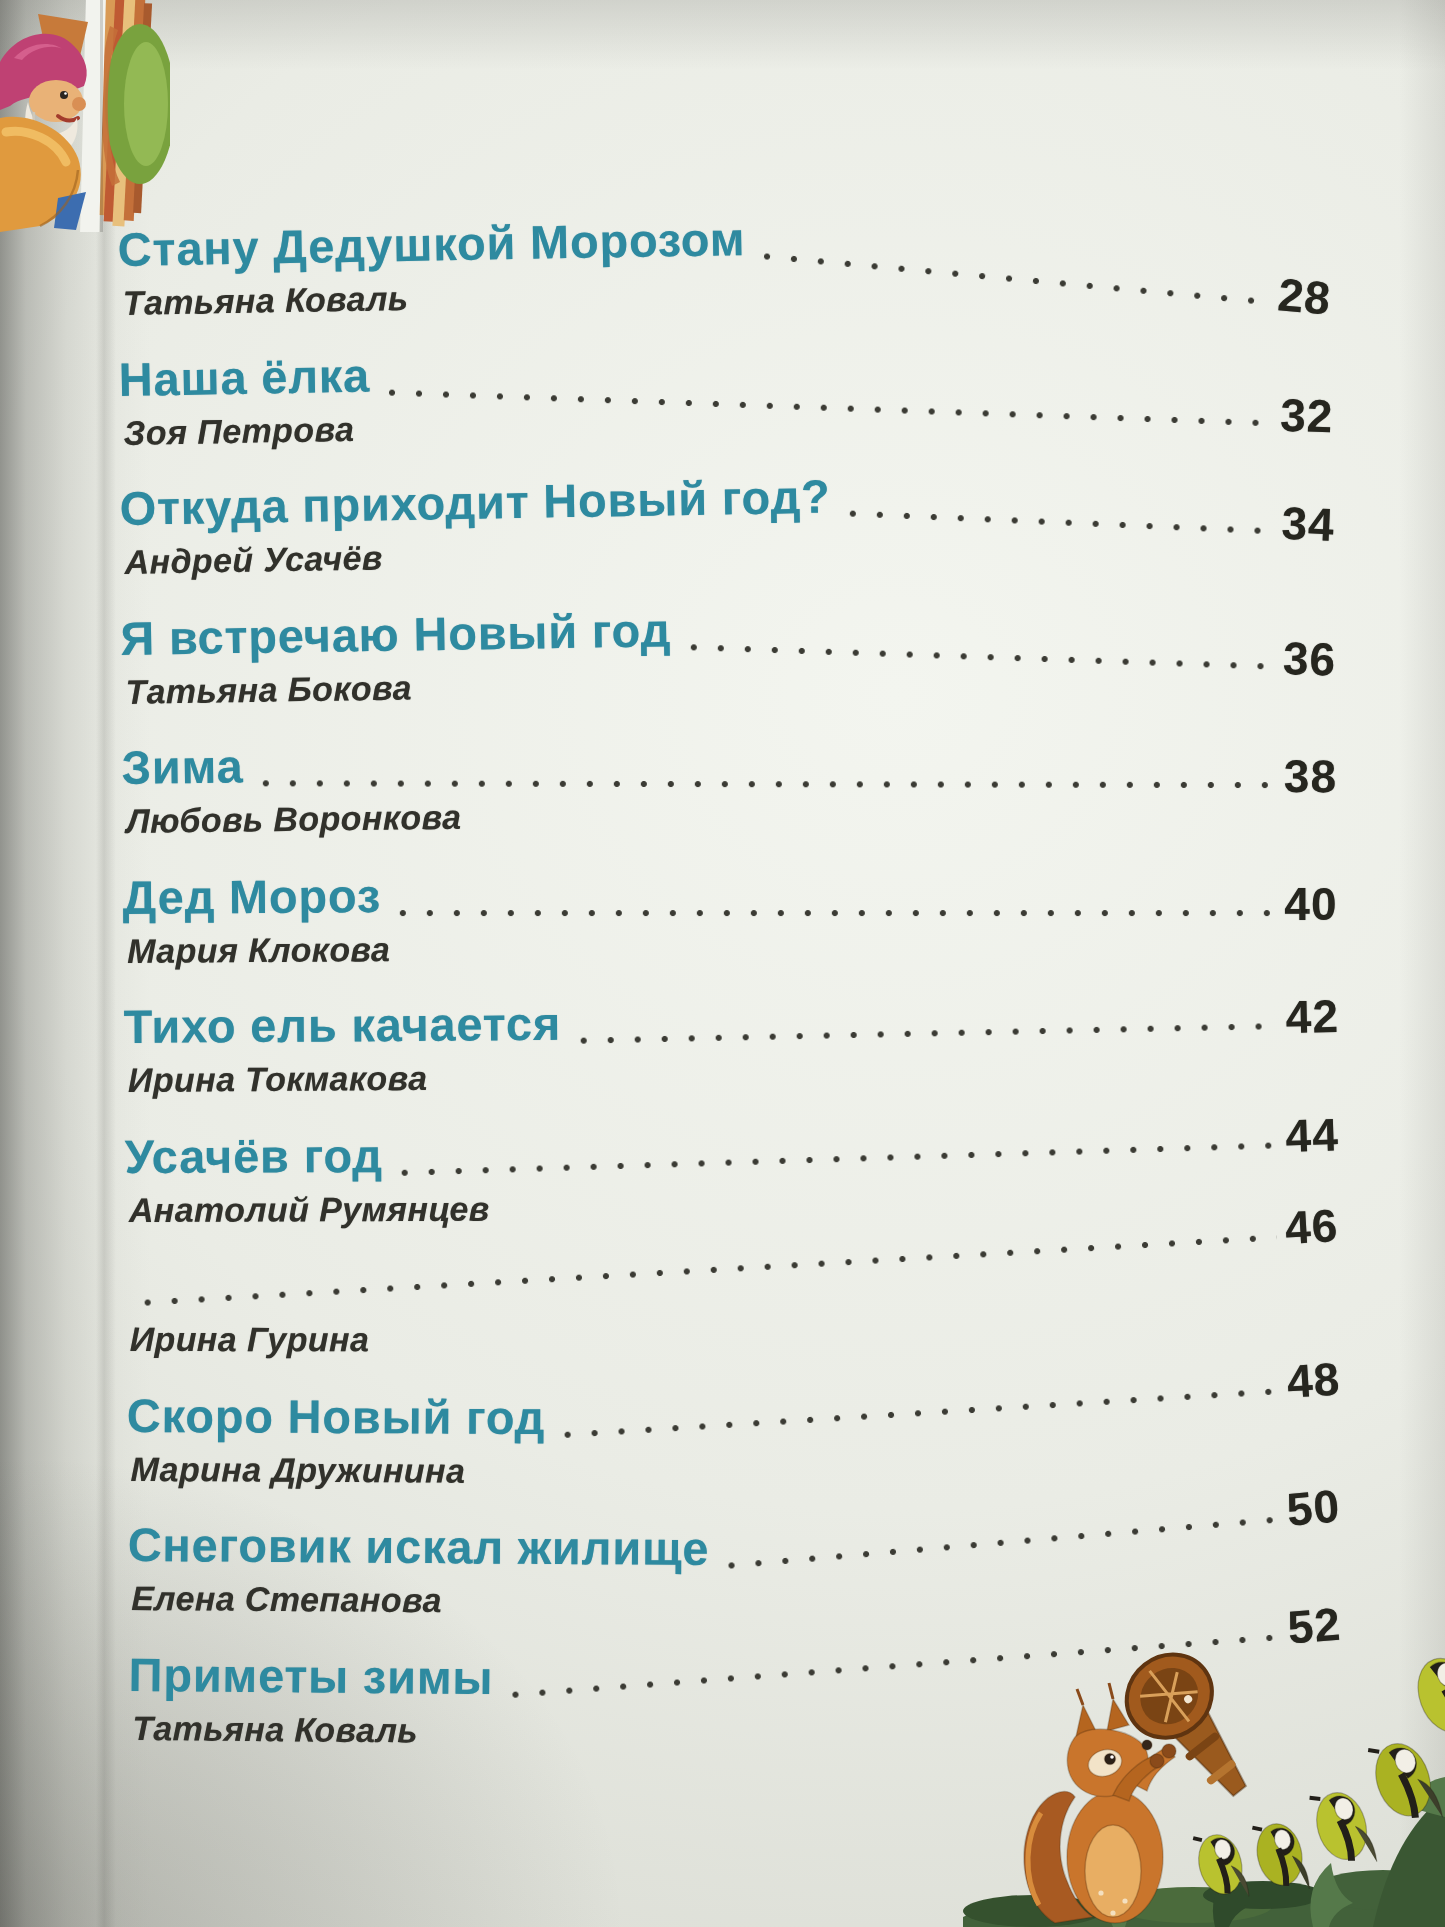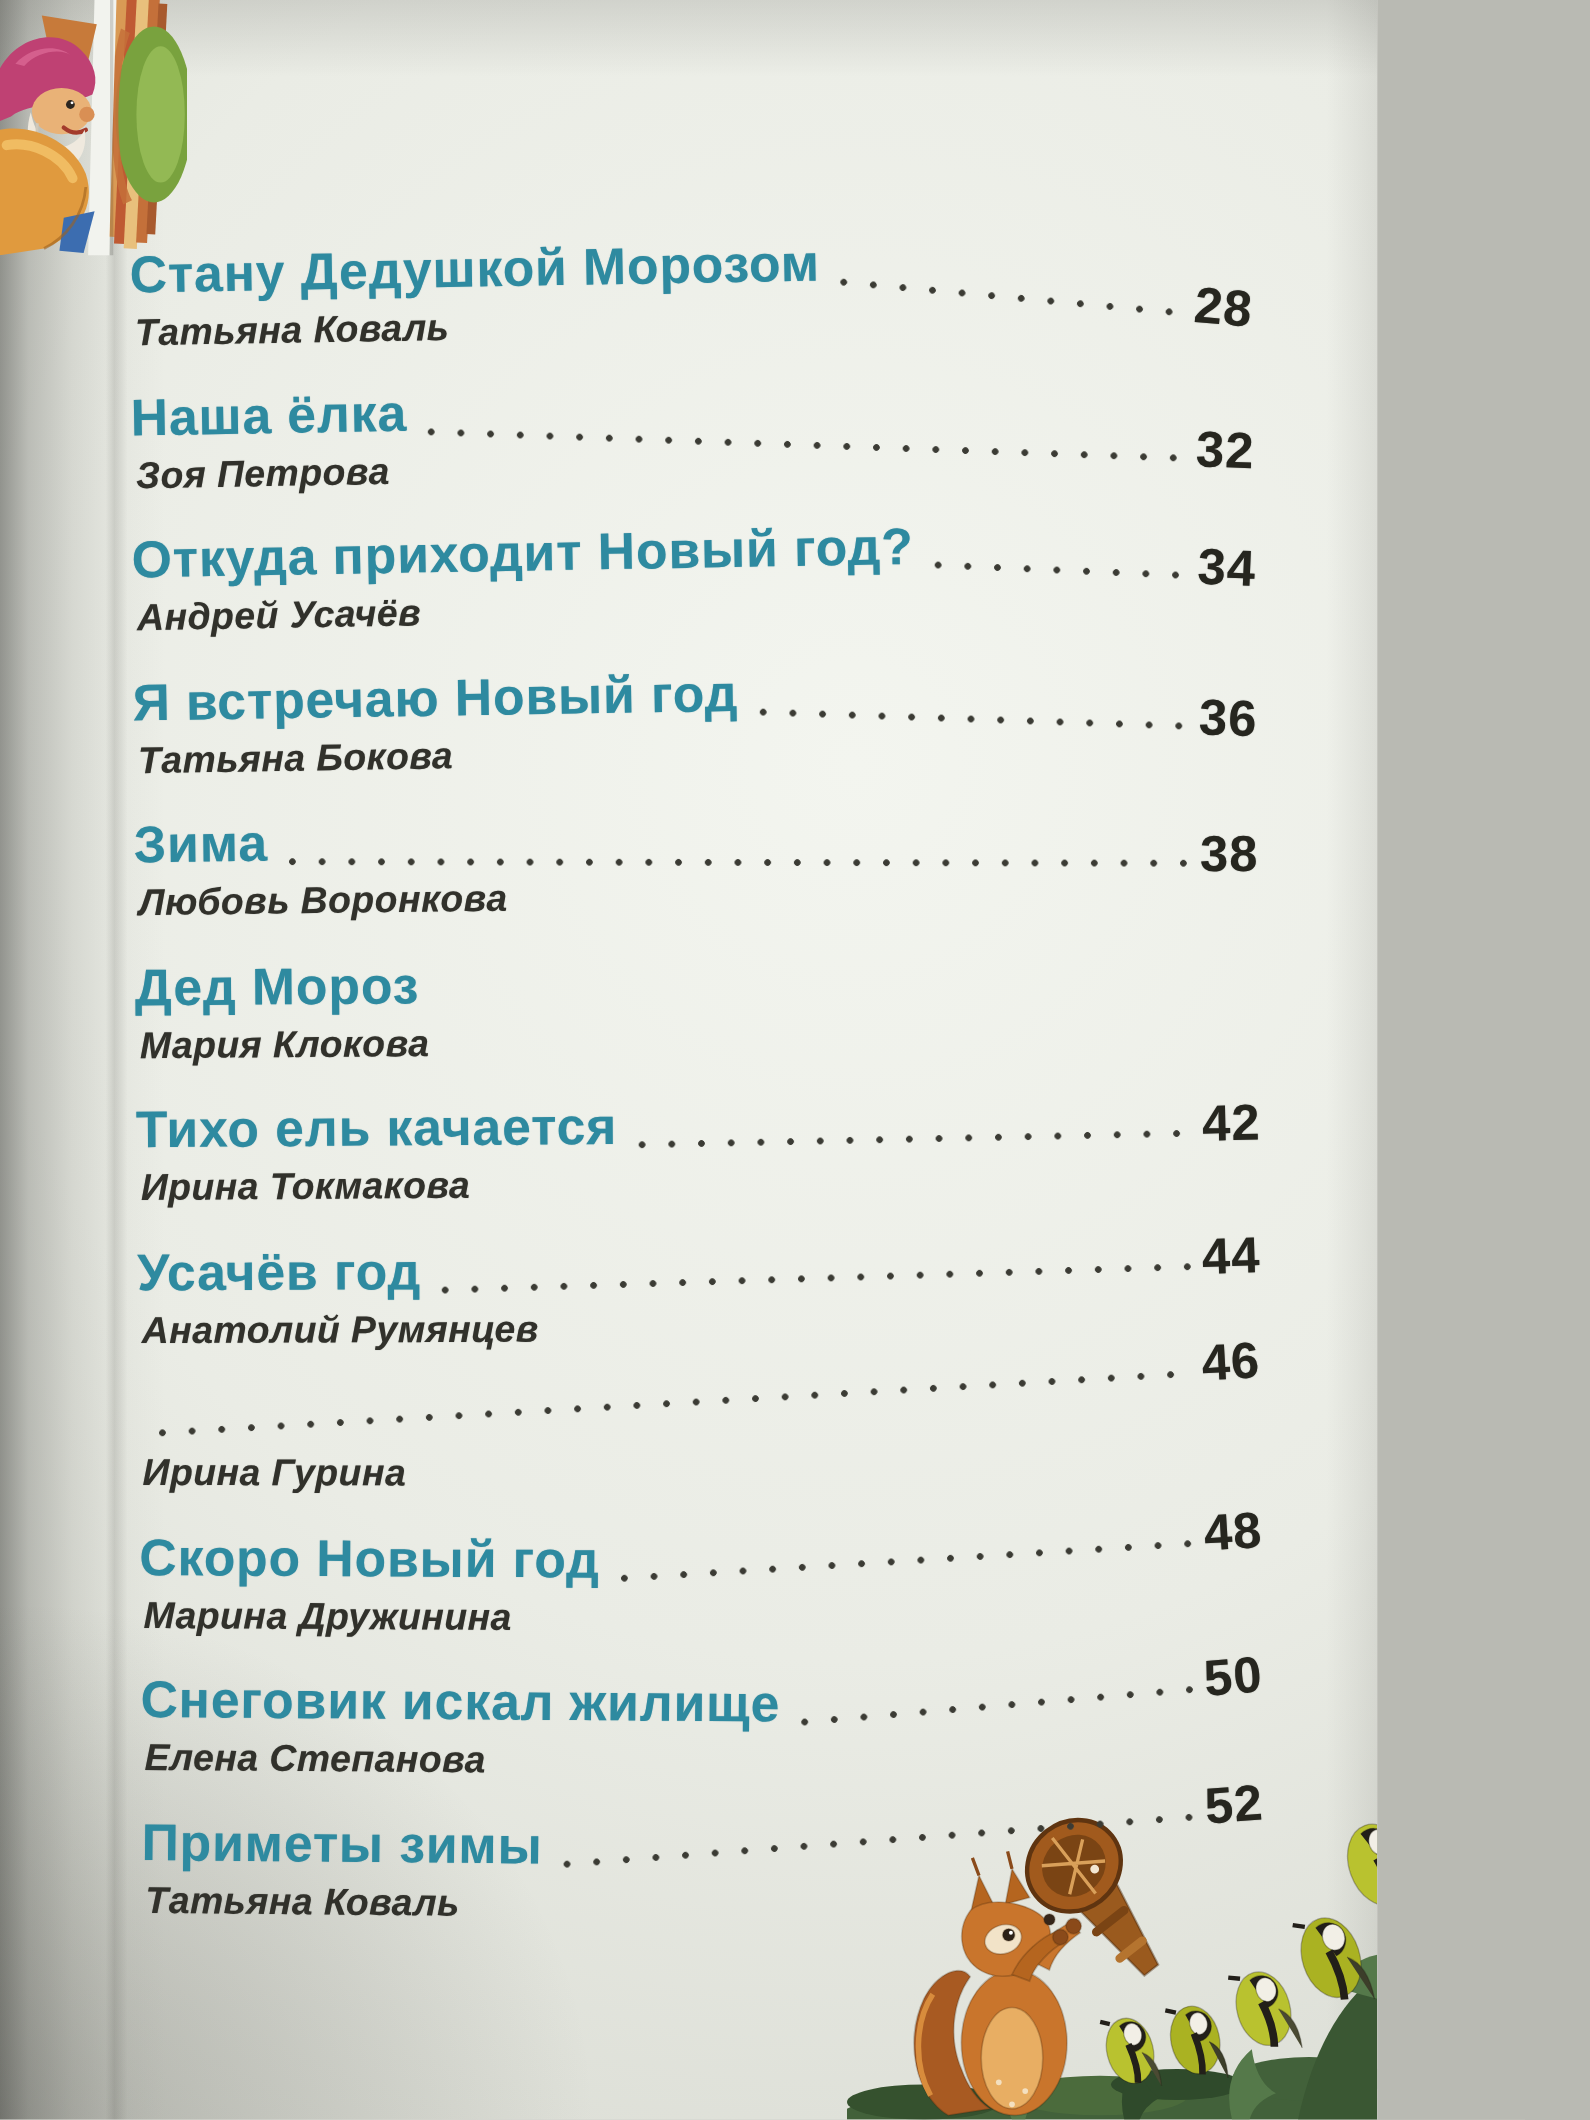--- a/index.html
+++ b/index.html
@@ -1,17 +1,17 @@
 <!DOCTYPE html>
 <html><head>
 <meta charset="utf-8">
 <style>
   html,body{margin:0;padding:0;background:#b9bab3;}
   .photo{
-    position:relative;width:1252px;height:1927px;overflow:hidden;
+    position:relative;width:1445px;height:1927px;overflow:hidden;
     font-family:"Liberation Sans",sans-serif;
     background:#e9ebe4;
   }
   
   .page{
     position:absolute;inset:0;
     background:
       linear-gradient(to bottom, rgba(90,90,85,0.18), rgba(0,0,0,0) 70px),
       linear-gradient(to left, rgba(110,110,105,0.14), rgba(0,0,0,0) 46px),
       radial-gradient(60% 34% at 0% 100%, rgba(55,55,50,0.28), rgba(0,0,0,0) 72%),
@@ -243,20 +243,24 @@
           <span class="lead"></span>
           <span class="num">38</span>
         </span>
       </div>
       <div class="author">Любовь Воронкова</div>
     </div>
 
     <div class="entry e5">
       <div class="trow">
         <span class="title">Дед Мороз</span>
+        <span class="leadwrap">
+          <span class="lead"></span>
+          <span class="num">40</span>
+        </span>
       </div>
       <div class="author">Мария Клокова</div>
     </div>
 
     <div class="entry e6">
       <div class="trow">
         <span class="title">Тихо ель качается</span>
         <span class="leadwrap">
           <span class="lead"></span>
           <span class="num">42</span>

